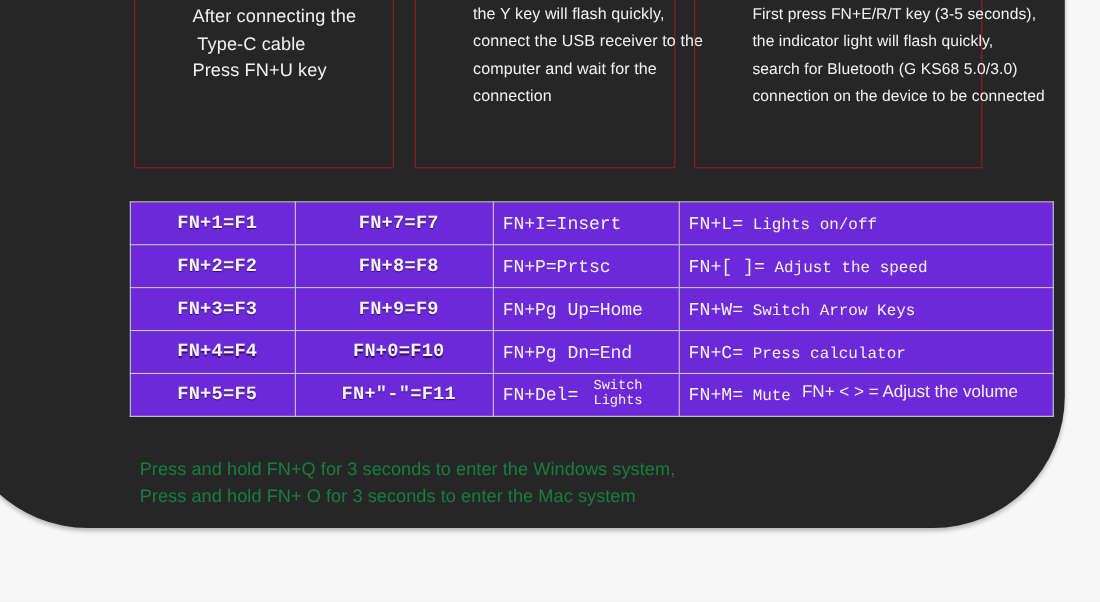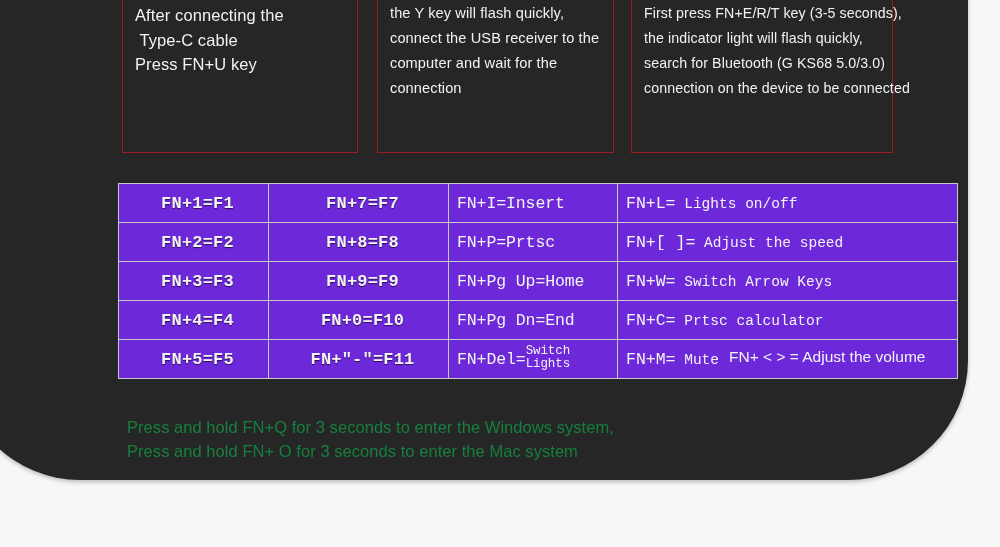--- a/index.html
+++ b/index.html
@@ -42,20 +42,21 @@
     background: transparent;
     box-sizing: border-box;
     padding: 6px 10px 6px 12px;
     color: #f2f2f2;
   }
   .instr-box .line {
     font-size: 15.5px;
     line-height: 24px;
     white-space: pre;
     letter-spacing: .1px;
+    margin-left: 40px;
   }
   .instr-box.b1 {
     left: 122px; top: -40px; width: 236px; height: 193px;
     padding-top: 42px;
   }
   .instr-box.b1 .line { font-size: 16.5px; line-height: 24.5px; }
   .instr-box.b2 {
     left: 377px; top: -40px; width: 237px; height: 193px;
     padding-top: 40px;
   }
@@ -115,20 +116,21 @@
 
   
   .stack {
     display: inline-block;
     vertical-align: middle;
     text-align: right;
     font-size: 12.5px;
     line-height: 13.5px;
     position: relative;
     top: -1px;
+    margin-left: 14px;
   }
 
   
   .overflow-note {
     position: absolute;
     left: 729px;
     top: 348px;
     font-size: 15.5px;
     color: #f4f4f4;
     white-space: nowrap;
@@ -223,21 +225,21 @@
         <td class="c1">
             <span class="cell">FN+4=F4</span>
           </td>
         <td class="c2">
             <span class="cell">FN+0=F10</span>
           </td>
         <td class="c3">
             <span class="cell combo">FN+Pg Dn=End</span>
           </td>
         <td class="c4">
-            <span class="cell"><span class="combo">FN+C=</span><span class="desc">   Prtsc calculator</span></span>
+            <span class="cell"><span class="combo">FN+C=</span><span class="desc">   Press calculator</span></span>
           </td>
       </tr>
       <tr>
         <td class="c1">
             <span class="cell">FN+5=F5</span>
           </td>
         <td class="c2">
             <span class="cell">FN+"-"=F11</span>
           </td>
         <td class="c3">

